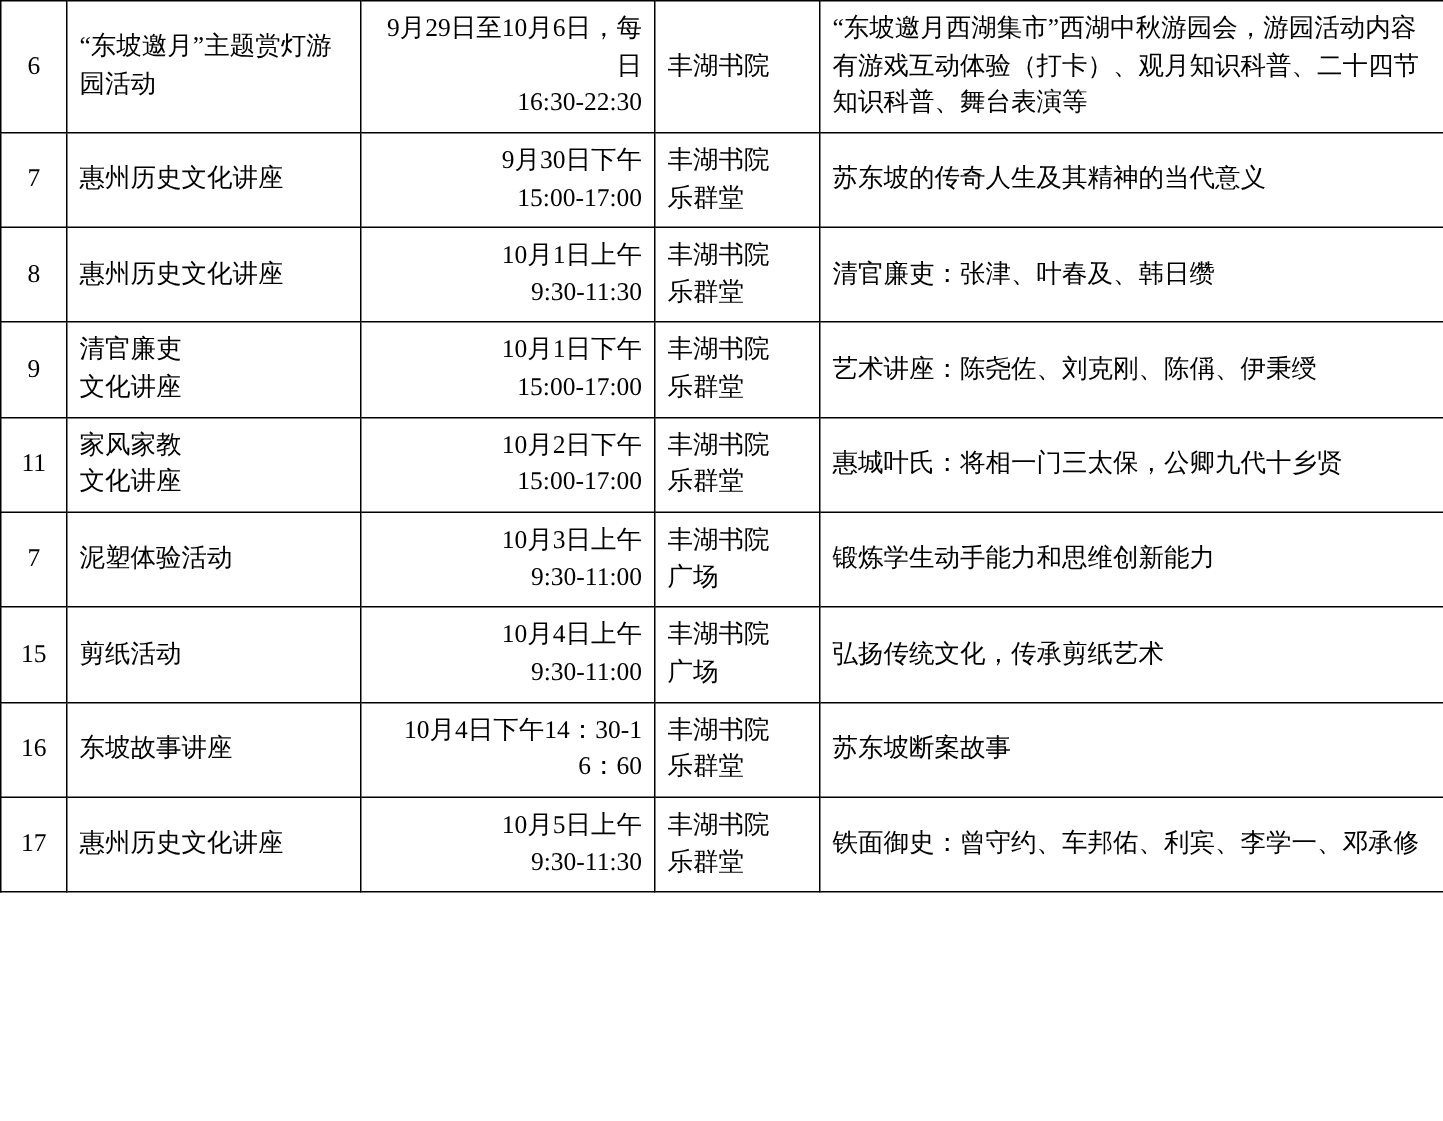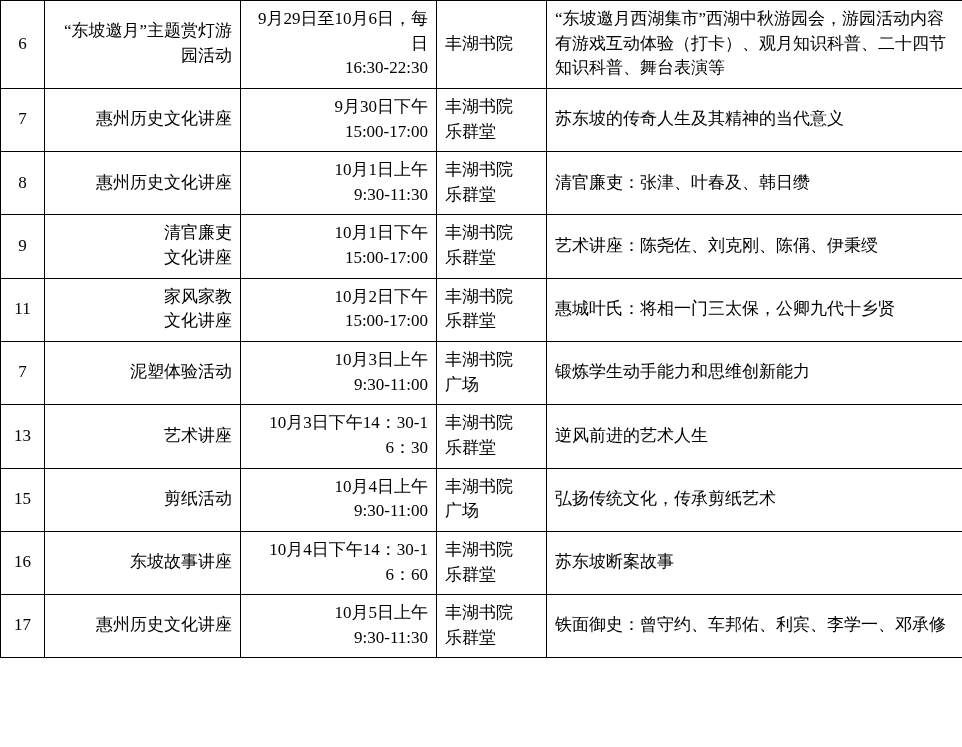--- a/index.html
+++ b/index.html
@@ -39,21 +39,21 @@
   col.c-name  { width: 196px; }
   col.c-time  { width: 196px; }
   col.c-place { width: 110px; }
   col.c-desc  { width: 416px; }
 
   td.idx {
     text-align: center;
     font-size: 17px;
   }
   td.name {
-    text-align: right;
+    text-align: left;
   }
   td.time {
     text-align: right;
     font-family: Liberation Serif, serif;
   }
   td.place {
     line-height: 1.45;
   }
   td.desc {
     text-align: left;
@@ -109,27 +109,20 @@
         <td class="desc">惠城叶氏：将相一门三太保，公卿九代十乡贤</td>
       </tr>
       <tr>
         <td class="idx">7</td>
         <td class="name">泥塑体验活动</td>
         <td class="time">10月3日上午<br>9:30-11:00</td>
         <td class="place">丰湖书院<br>广场</td>
         <td class="desc">锻炼学生动手能力和思维创新能力</td>
       </tr>
       <tr>
-        <td class="idx">13</td>
-        <td class="name">艺术讲座</td>
-        <td class="time">10月3日下午14：30-16：30</td>
-        <td class="place">丰湖书院<br>乐群堂</td>
-        <td class="desc">逆风前进的艺术人生</td>
-      </tr>
-      <tr>
         <td class="idx">15</td>
         <td class="name">剪纸活动</td>
         <td class="time">10月4日上午<br>9:30-11:00</td>
         <td class="place">丰湖书院<br>广场</td>
         <td class="desc">弘扬传统文化，传承剪纸艺术</td>
       </tr>
       <tr>
         <td class="idx">16</td>
         <td class="name">东坡故事讲座</td>
         <td class="time">10月4日下午14：30-16：60</td>

